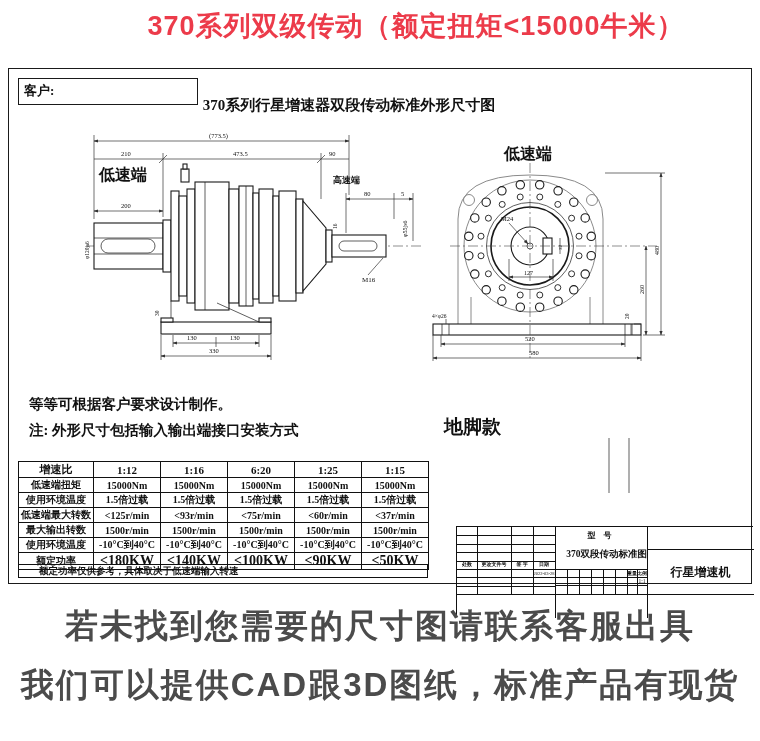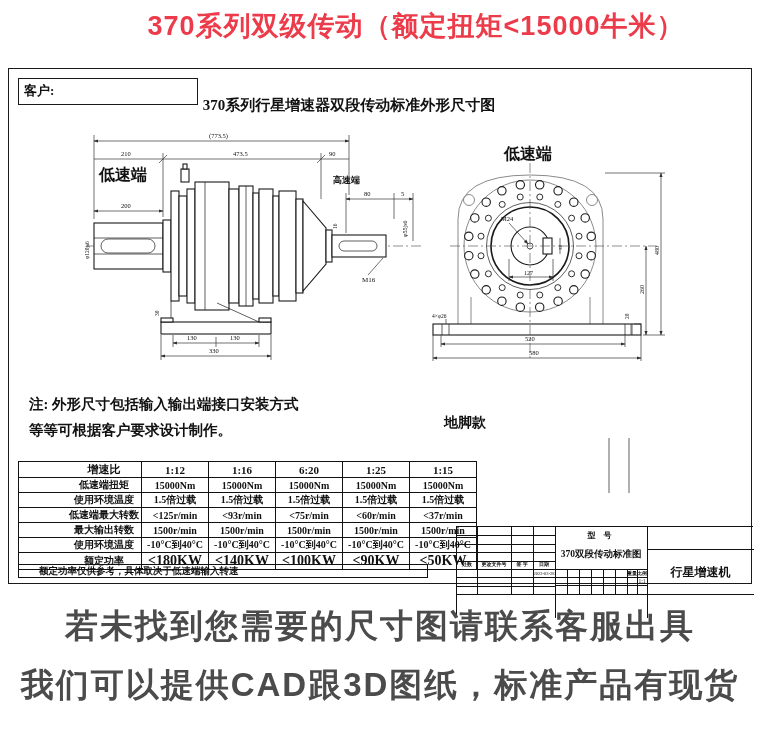--- a/index.html
+++ b/index.html
@@ -11,26 +11,26 @@
        border:1.5px solid #1a1a1a;background:#fff;box-sizing:border-box;}
   .customer-box{position:absolute;left:9px;top:9px;width:180px;height:27px;
        border:1px solid #1a1a1a;box-sizing:border-box;font-family:"Liberation Serif",serif;
        font-size:13px;font-weight:700;color:#111;padding:3px 0 0 5px;}
   .drawing-title{position:absolute;left:170px;top:27px;width:340px;text-align:center;
        font-family:"Liberation Serif",serif;font-size:15px;font-weight:700;color:#111;}
   .draw{position:absolute;left:0;top:0;pointer-events:none;}
   .notes{position:absolute;left:20px;top:322px;font-family:"Liberation Serif",serif;
        font-size:14.5px;font-weight:700;color:#111;line-height:26px;}
   .mount{position:absolute;left:435px;top:345px;font-family:"Liberation Serif",serif;
-       font-size:14px;font-weight:700;color:#111;}
+       font-size:19px;font-weight:700;color:#111;}
   table.spec{position:absolute;left:9px;top:392px;border-collapse:collapse;
        font-family:"Liberation Serif",serif;color:#111;table-layout:fixed;}
   table.spec td{border:1px solid #111;text-align:center;font-weight:700;font-size:10px;
        padding:0;overflow:hidden;white-space:nowrap;}
-  table.spec td.lab{width:74px;padding-left:48px;}
+  table.spec td.lab{width:74px;}
   table.spec td.v{width:66px;}
   table.spec tr.r0 td{height:14px;font-size:11px;}
   table.spec tr.rm td{height:12px;margin-top:30px;}
   table.spec tr.r6 td{height:15px;}
   table.spec tr.r6 td.v{font-size:14px;}
   .footnote{position:absolute;left:9px;top:495px;width:410px;height:14px;
        border:1px solid #111;box-sizing:border-box;font-family:"Liberation Serif",serif;
        font-size:9.5px;font-weight:700;color:#111;padding-left:20px;line-height:12px;}
   .tblock{position:absolute;left:447px;top:425px;width:297px;height:91px;
        border-top:1px solid #111;border-left:1px solid #111;box-sizing:border-box;
@@ -243,22 +243,22 @@
     <line class="thin" x1="600" y1="369" x2="600" y2="424" stroke="#777"></line>
     <line class="thin" x1="620" y1="369" x2="620" y2="424" stroke="#777"></line>
   </svg>
 
   <div class="customer-box">
     <span>客户:</span>
   </div>
   <div class="drawing-title">370系列行星增速器双段传动标准外形尺寸图</div>
 
   <div class="notes">
+    <div>等等可根据客户要求设计制作。</div>
     <div>注: 外形尺寸包括输入输出端接口安装方式</div>
-    <div>等等可根据客户要求设计制作。</div>
   </div>
   <div class="mount">地脚款</div>
 
   <table class="spec">
     <tbody>
       <tr class="r0">
         <td class="lab">增速比</td>
         <td class="v">1:12</td>
         <td class="v">1:16</td>
         <td class="v">6:20</td>
@@ -333,21 +333,21 @@
     <div class="tb-line" style="left:54px;top:0;width:1px;height:67px;"></div>
     <div class="tb-line" style="left:76px;top:0;width:1px;height:67px;"></div>
     <div class="tb-txt" style="left:0;top:34px;width:20px;font-size:5px;line-height:8px;font-weight:700;">处数</div>
     <div class="tb-txt" style="left:20px;top:34px;width:34px;font-size:5px;line-height:8px;font-weight:700;">更改文件号</div>
     <div class="tb-txt" style="left:54px;top:34px;width:22px;font-size:5px;line-height:8px;font-weight:700;">签 字</div>
     <div class="tb-txt" style="left:76px;top:34px;width:22px;font-size:5px;line-height:8px;font-weight:700;">日期</div>
     <div class="tb-txt" style="left:74px;top:43px;width:26px;font-size:4.5px;line-height:7px;">2022-03-28</div>
 
     <div class="tb-line" style="left:190px;top:0;width:1px;height:91px;"></div>
     <div class="tb-txt" style="left:98px;top:3px;width:92px;font-size:8px;font-weight:700;letter-spacing:3px;">型 号</div>
-    <div class="tb-txt" style="left:98px;top:21px;width:92px;font-size:9.5px;font-weight:700;">370双段传动标准图</div>
+    <div class="tb-txt" style="left:98px;top:21px;width:92px;font-size:9.5px;font-weight:700;text-align:right;">370双段传动标准图</div>
     <div class="tb-line" style="left:98px;top:42px;width:92px;height:1px;"></div>
     <div class="tb-line" style="left:98px;top:50px;width:92px;height:1px;"></div>
     <div class="tb-line" style="left:98px;top:58px;width:92px;height:1px;"></div>
     <div class="tb-line" style="left:98px;top:67px;width:92px;height:1px;"></div>
     <div class="tb-line" style="left:110px;top:42px;width:1px;height:25px;"></div>
     <div class="tb-line" style="left:122px;top:42px;width:1px;height:25px;"></div>
     <div class="tb-line" style="left:134px;top:42px;width:1px;height:25px;"></div>
     <div class="tb-line" style="left:146px;top:42px;width:1px;height:25px;"></div>
     <div class="tb-line" style="left:158px;top:42px;width:1px;height:25px;"></div>
     <div class="tb-line" style="left:170px;top:42px;width:1px;height:25px;"></div>

